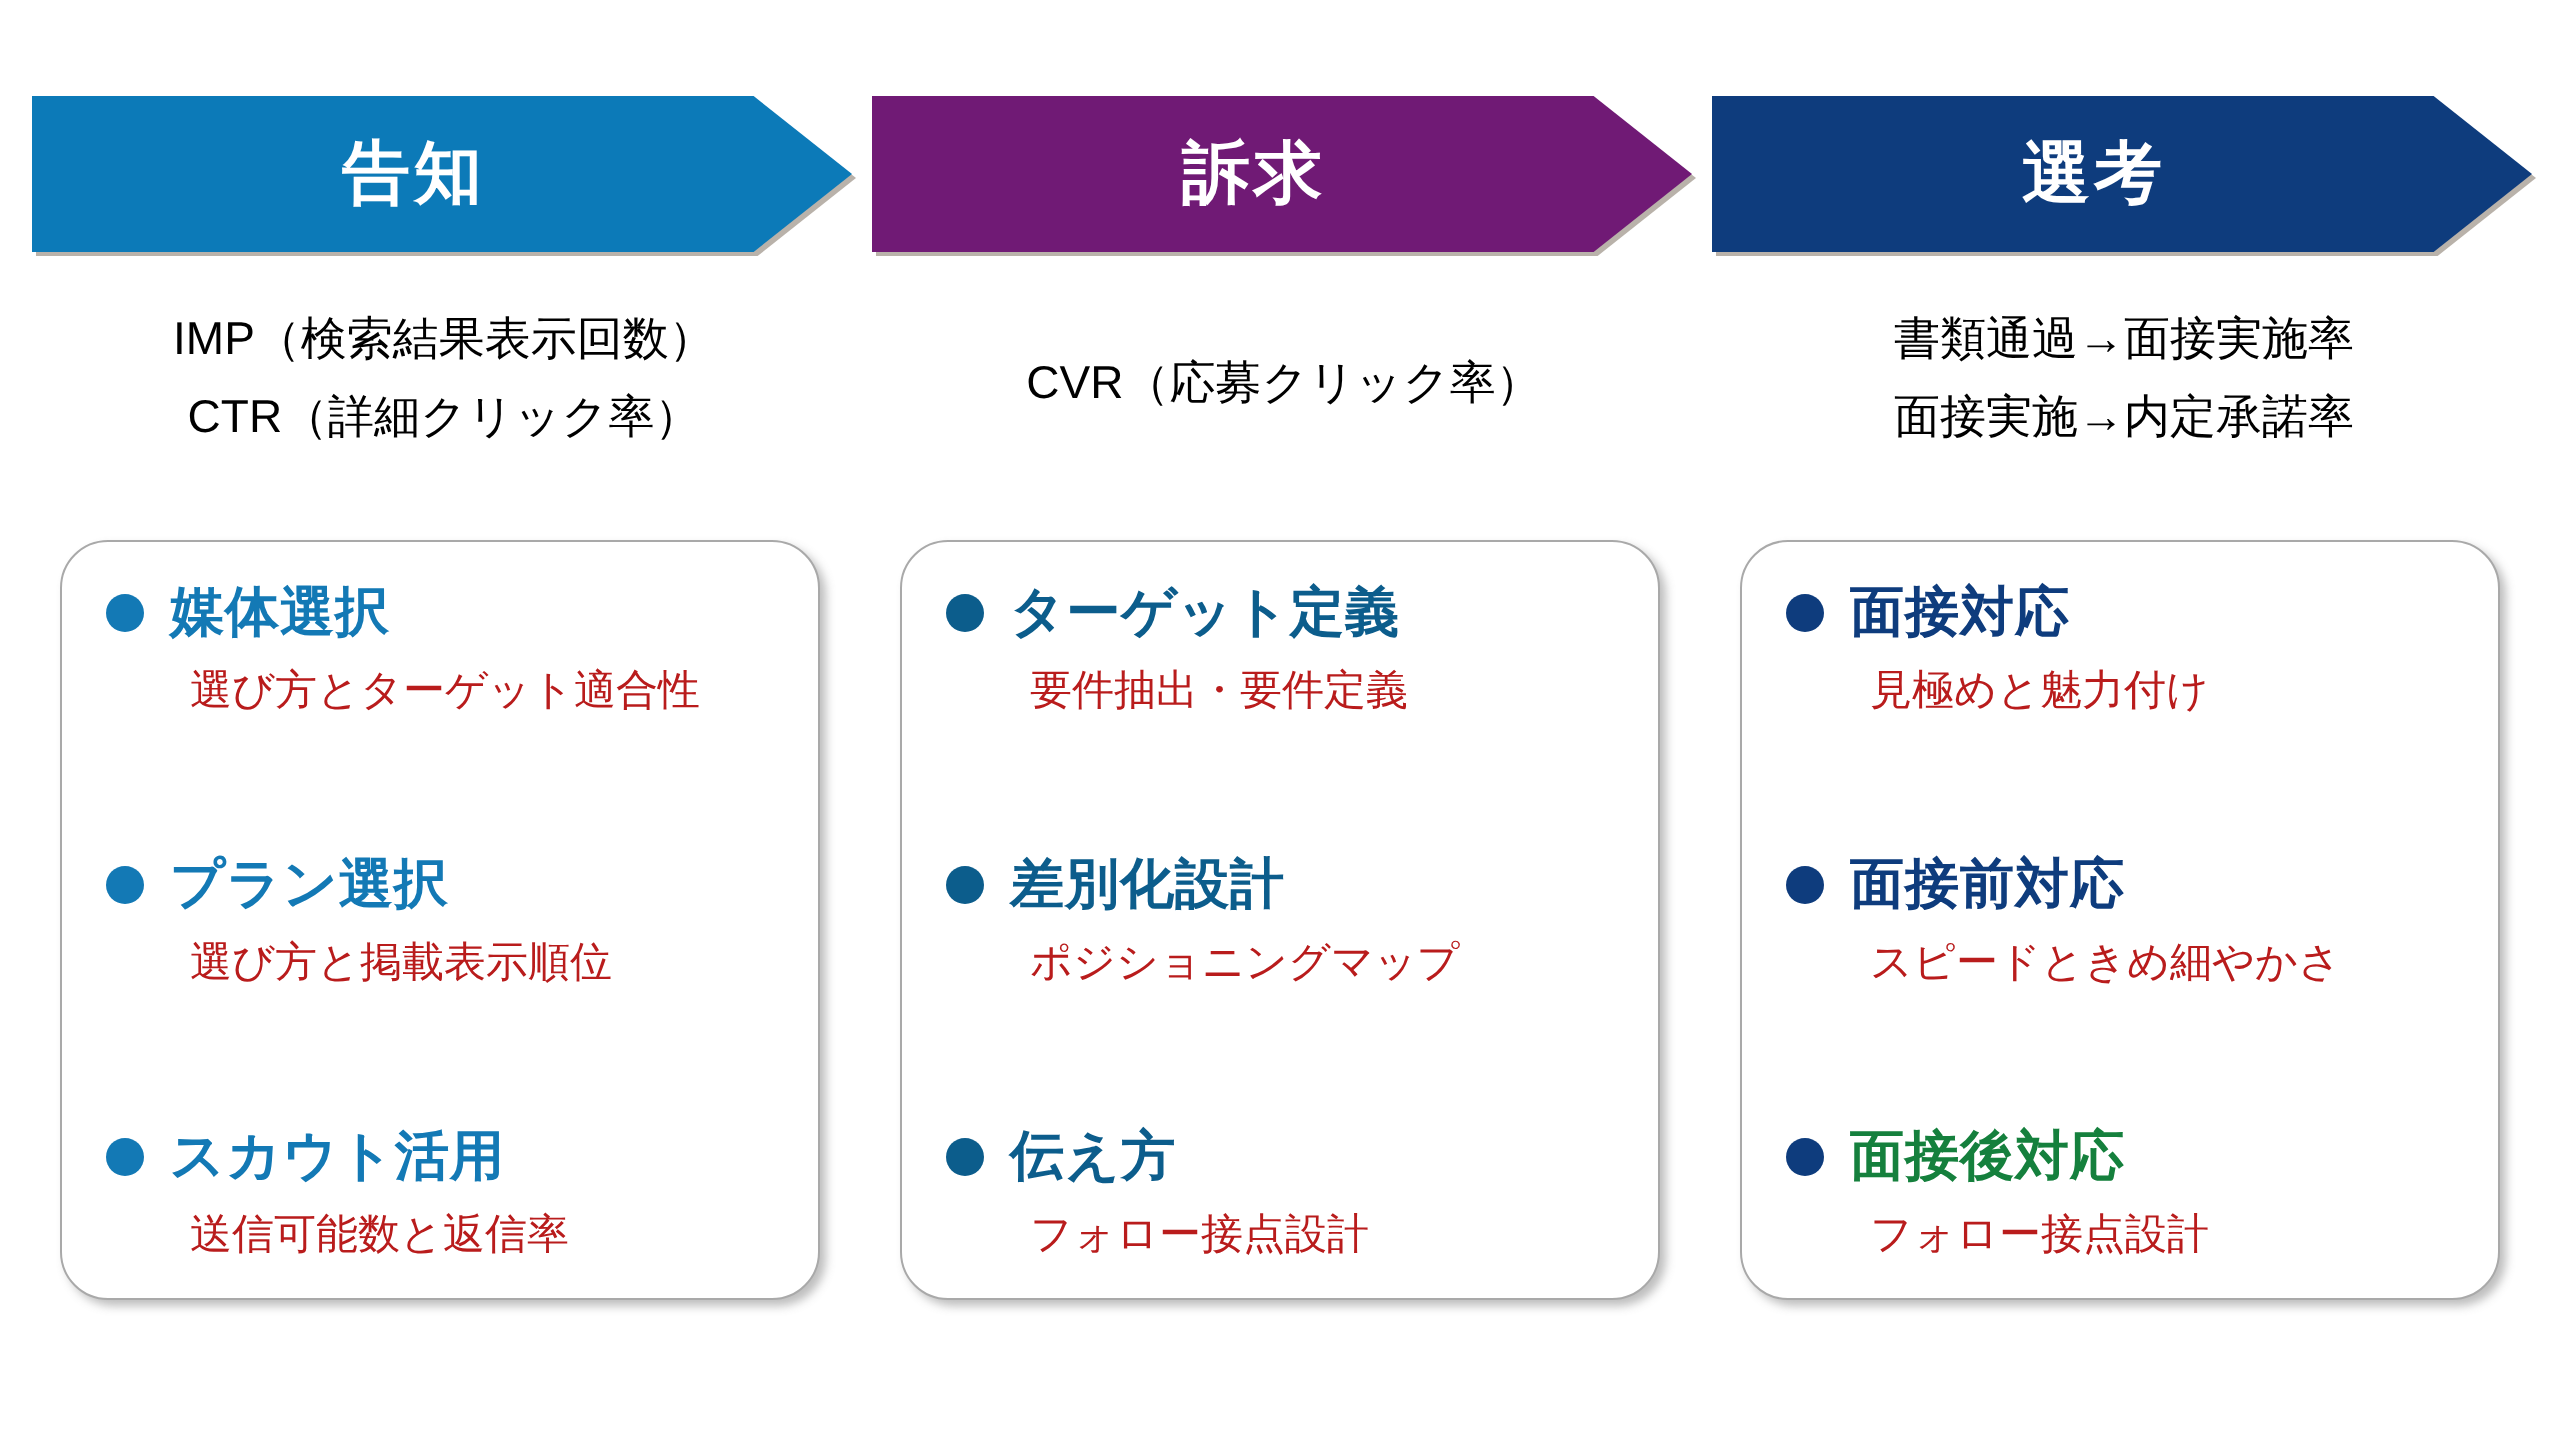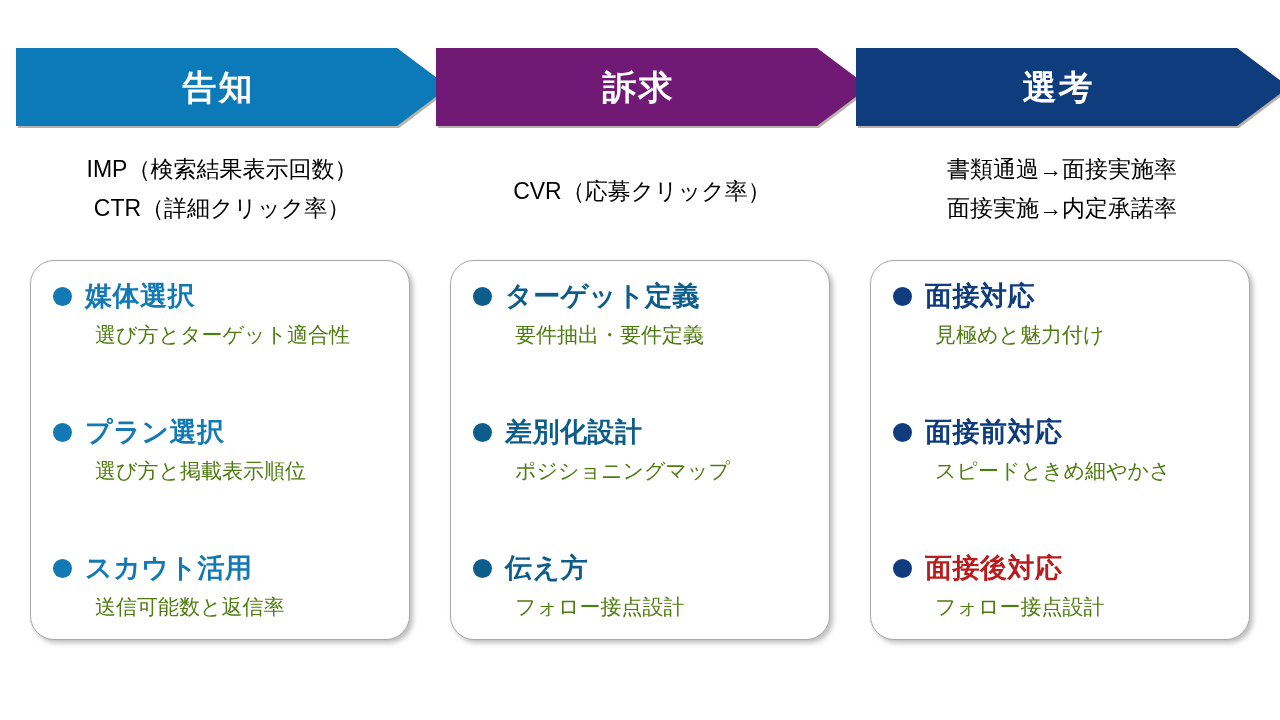--- a/index.html
+++ b/index.html
@@ -31,21 +31,20 @@
   .col-2 { left: 432px; }
   .col-3 { left: 852px; }
 
   
   .chevron-wrap {
     position: absolute;
     top: 48px;
     left: 4px;
     width: 410px;
     height: 78px;
-    padding-left: 23px;
   }
   .chevron {
     position: absolute;
     inset: 0;
     -webkit-clip-path: polygon(0 0, 88% 0, 100% 50%, 88% 100%, 0 100%);
     clip-path: polygon(0 0, 88% 0, 100% 50%, 88% 100%, 0 100%);
     display: flex;
     align-items: center;
     justify-content: center;
   }
@@ -77,21 +76,21 @@
     line-height: 1.68;
   }
   .metrics.two-line { top: 150px; }
   .metrics.one-line { top: 172px; }
   .metric-line { white-space: nowrap; }
 
   
   .card {
     position: absolute;
     left: 18px;
-    top: 260px;
+    top: 270px;
     width: 380px;
     height: 380px;
     background: #ffffff;
     border: 1.3px solid #a9a9a9;
     border-radius: 24px;
     box-shadow: 3px 3px 5px rgba(110,110,110,0.45);
     box-sizing: border-box;
     padding: 22px 16px 18px 22px;
     display: flex;
     flex-direction: column;
@@ -115,21 +114,21 @@
   .item-title {
     font-size: 27px;
     font-weight: bold;
     letter-spacing: 0.5px;
     white-space: nowrap;
   }
   .item-desc {
     margin-top: 11px;
     padding-left: 42px;
     font-size: 21px;
-    color: #4d7c0f;
+    color: #b91c1c;
     white-space: nowrap;
   }
 </style>
 </head>
 <body>
 
 <div id="slide">
 
   <div class="column col-1">
 
@@ -233,20 +232,20 @@
       <div class="item">
         <div class="item-head">
           <span class="bullet-dot" style="background:#0E3C7D;"></span>
           <span class="item-title" style="color:#0E3C7D;">面接前対応</span>
         </div>
         <div class="item-desc">スピードときめ細やかさ</div>
       </div>
       <div class="item">
         <div class="item-head">
           <span class="bullet-dot" style="background:#0E3C7D;"></span>
-          <span class="item-title" style="color:#b91c1c;">面接後対応</span>
+          <span class="item-title" style="color:#15803d;">面接後対応</span>
         </div>
         <div class="item-desc">フォロー接点設計</div>
       </div>
     </div>
   </div>
 
 </div>
 
 </body></html>

